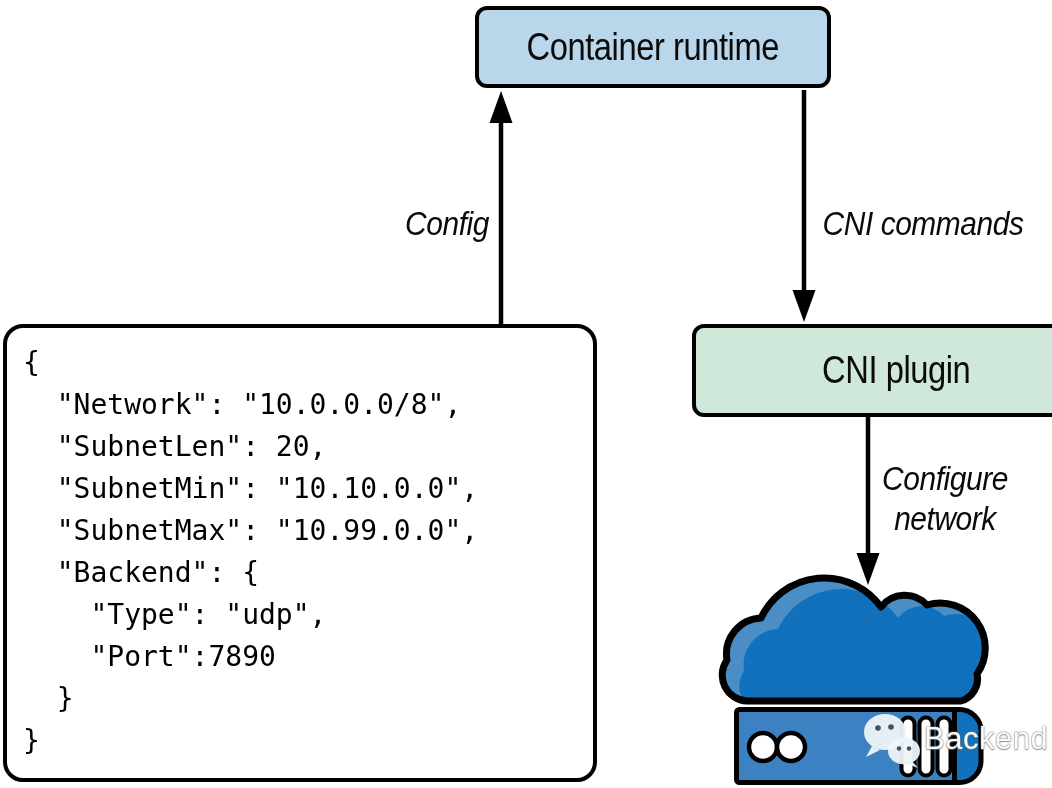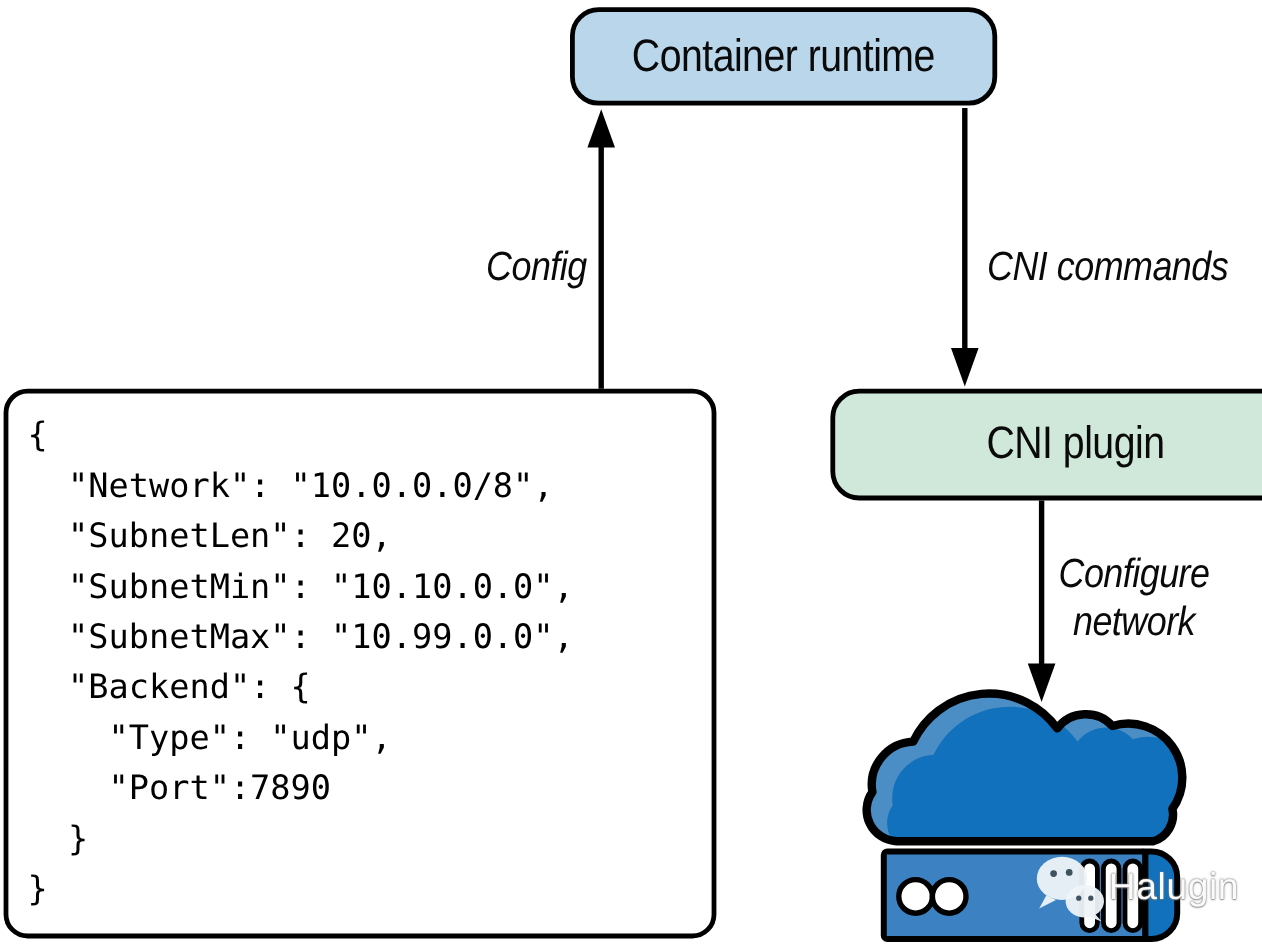--- a/index.html
+++ b/index.html
@@ -9,21 +9,21 @@
   
   .code-block{
     position:absolute;left:3px;top:324px;width:594px;height:458px;
     box-sizing:border-box;border:4px solid #000;border-radius:20px;background:#fff;
     margin:0;padding:14px 0 0 16px;
     font-family:"DejaVu Sans Mono","Liberation Mono",monospace;
     font-size:28px;line-height:42px;white-space:pre;color:#000;
   }
 
   
-  .node{position:absolute;box-sizing:border-box;border:4px solid #000;border-radius:24px;
+  .node{position:absolute;box-sizing:border-box;border:4px solid #000;border-radius:12px;
         display:flex;align-items:center;justify-content:center;}
   .node-runtime{left:475px;top:6px;width:356px;height:82px;background:#bad6ea;}
   .node-plugin{left:692px;top:324px;width:408px;height:93px;background:#cfe8da;}
   .node-label{display:inline-block;font-size:38px;font-weight:400;letter-spacing:-0.5px;
               transform:scaleX(0.86);white-space:nowrap;}
 
   
   .arrows{position:absolute;left:0;top:0;width:1052px;height:788px;pointer-events:none;}
 
   
@@ -131,16 +131,16 @@
         <ellipse cx="44" cy="41" rx="16" ry="13.5"></ellipse>
         <path d="M 52 51 L 58 58 L 45 53 Z"></path>
       </g>
       <g fill="#41525f">
         <circle cx="18" cy="18" r="2.8"></circle>
         <circle cx="31" cy="17" r="2.8"></circle>
         <circle cx="39" cy="38.5" r="2.2"></circle>
         <circle cx="49" cy="38.5" r="2.2"></circle>
       </g>
     </svg>
-    <span class="watermark-text">Halugin</span>
+    <span class="watermark-text">Backend</span>
   </div>
 
 </div>
 
 </body></html>

